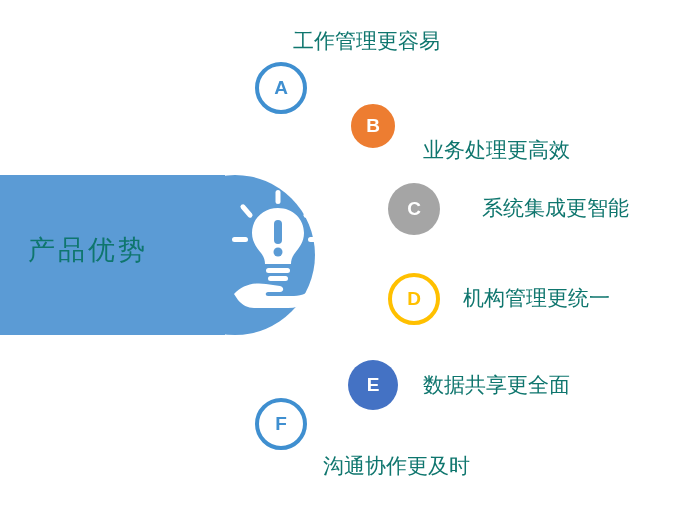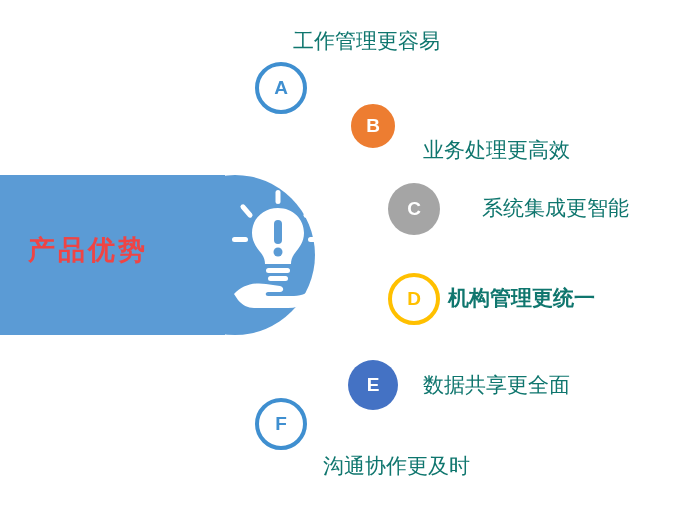--- a/index.html
+++ b/index.html
@@ -41,22 +41,22 @@
     width: 160px;
     height: 160px;
     background: #5b9bd5;
     border-radius: 50%;
   }
   .banner-label {
     position: absolute;
     left: 28px;
     top: 232px;
     font-size: 27px;
-    font-weight: bold;
-    color: #ef4444;
+    font-weight: normal;
+    color: #0f766e;
     letter-spacing: 3px;
     white-space: nowrap;
   }
 
   
   .bulb-icon {
     position: absolute;
     left: 228px;
     top: 190px;
     width: 100px;
@@ -137,21 +137,21 @@
   <div class="item-text" style="left:423px; top:112px;margin-top:24px;">业务处理更高效</div>
 
   <div class="bullet" style="left:388px; top:183px; width:52px; height:52px; background:#a5a5a5;">
     <span class="letter" style="color:#ffffff;">C</span>
   </div>
   <div class="item-text" style="left:463px; top:194px;margin-left:19px;">系统集成更智能</div>
 
   <div class="bullet" style="left:388px; top:273px; width:52px; height:52px; border:4px solid #ffc000;">
     <span class="letter" style="color:#ffc000;">D</span>
   </div>
-  <div class="item-text" style="left:448px; top:284px;font-weight:bold;">机构管理更统一</div>
+  <div class="item-text" style="left:463px; top:284px;">机构管理更统一</div>
 
   <div class="bullet" style="left:348px; top:360px; width:50px; height:50px; background:#4472c4;">
     <span class="letter" style="color:#ffffff;">E</span>
   </div>
   <div class="item-text" style="left:423px; top:371px;text-align:right;">数据共享更全面</div>
 
   <div class="bullet" style="left:255px; top:398px; width:52px; height:52px; border:4px solid #3f8fd0;">
     <span class="letter" style="color:#3f8fd0;">F</span>
   </div>
   <div class="item-text" style="left:311px; top:452px;margin-left:12px;">沟通协作更及时</div>

